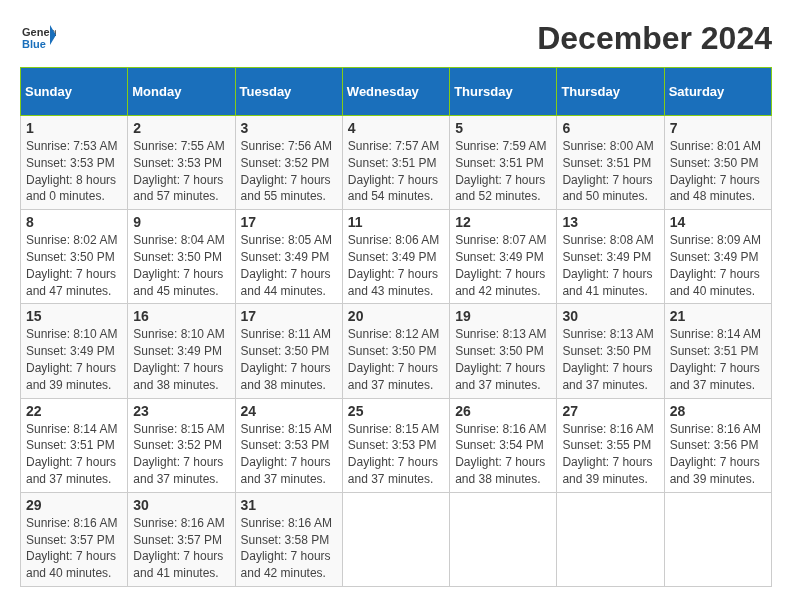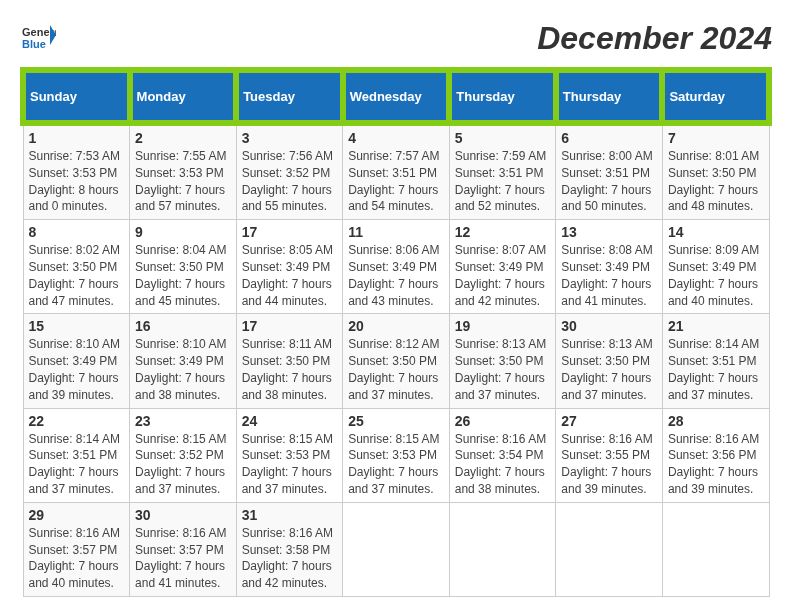--- a/index.html
+++ b/index.html
@@ -20,21 +20,20 @@
       display: flex;
       align-items: center;
       gap: 4px;
     }
     .logo-icon {
       width: 36px;
       height: 36px;
     }
     .title-block {
       text-align: right;
-      font-style: italic;
     }
     .month-title {
       font-size: 32px;
       font-weight: bold;
       color: #333;
     }
     .location {
       font-size: 14px;
       color: #555;
     }
@@ -43,21 +42,21 @@
       border-collapse: collapse;
       font-size: 11px;
     }
     thead tr th {
       background-color: #1a6fbb;
       color: #fff;
       padding: 16px 4px;
       text-align: left;
       font-size: 13px;
       font-weight: bold;
-      border: 6px solid #84cc16;
+      border: 1px solid #84cc16;
       margin-top: 8px;
     }
     tbody tr td {
       border: 1px solid #ccc;
       vertical-align: top;
       padding: 4px 5px;
       width: 14.28%;
       min-height: 80px;
       background: #fff;
     }

